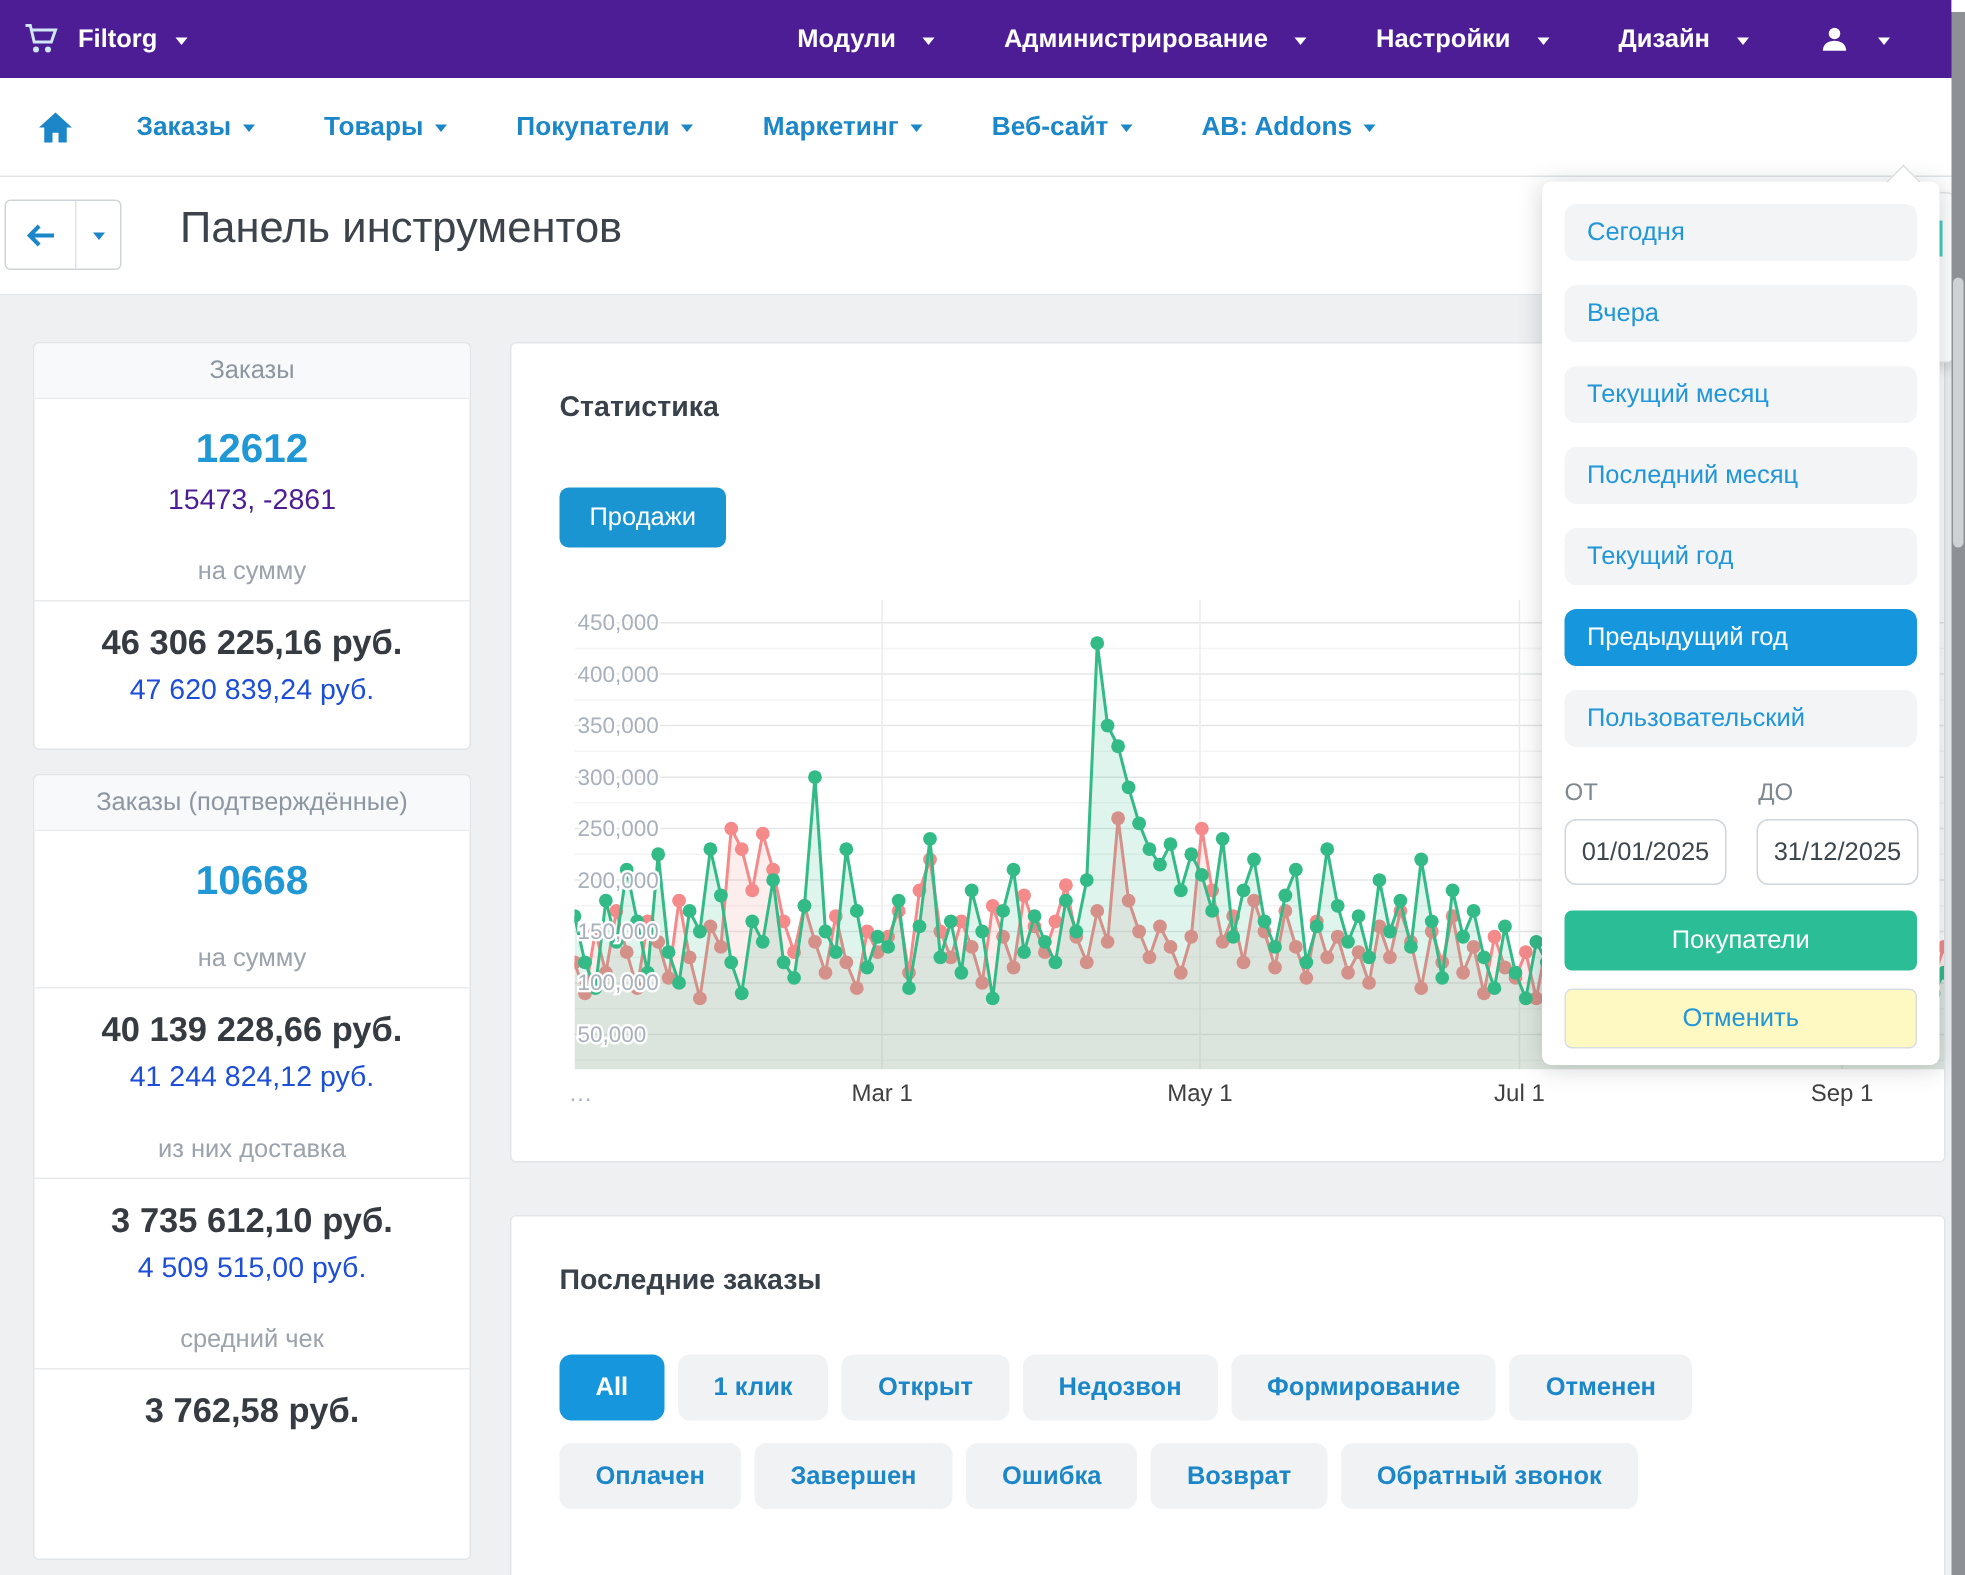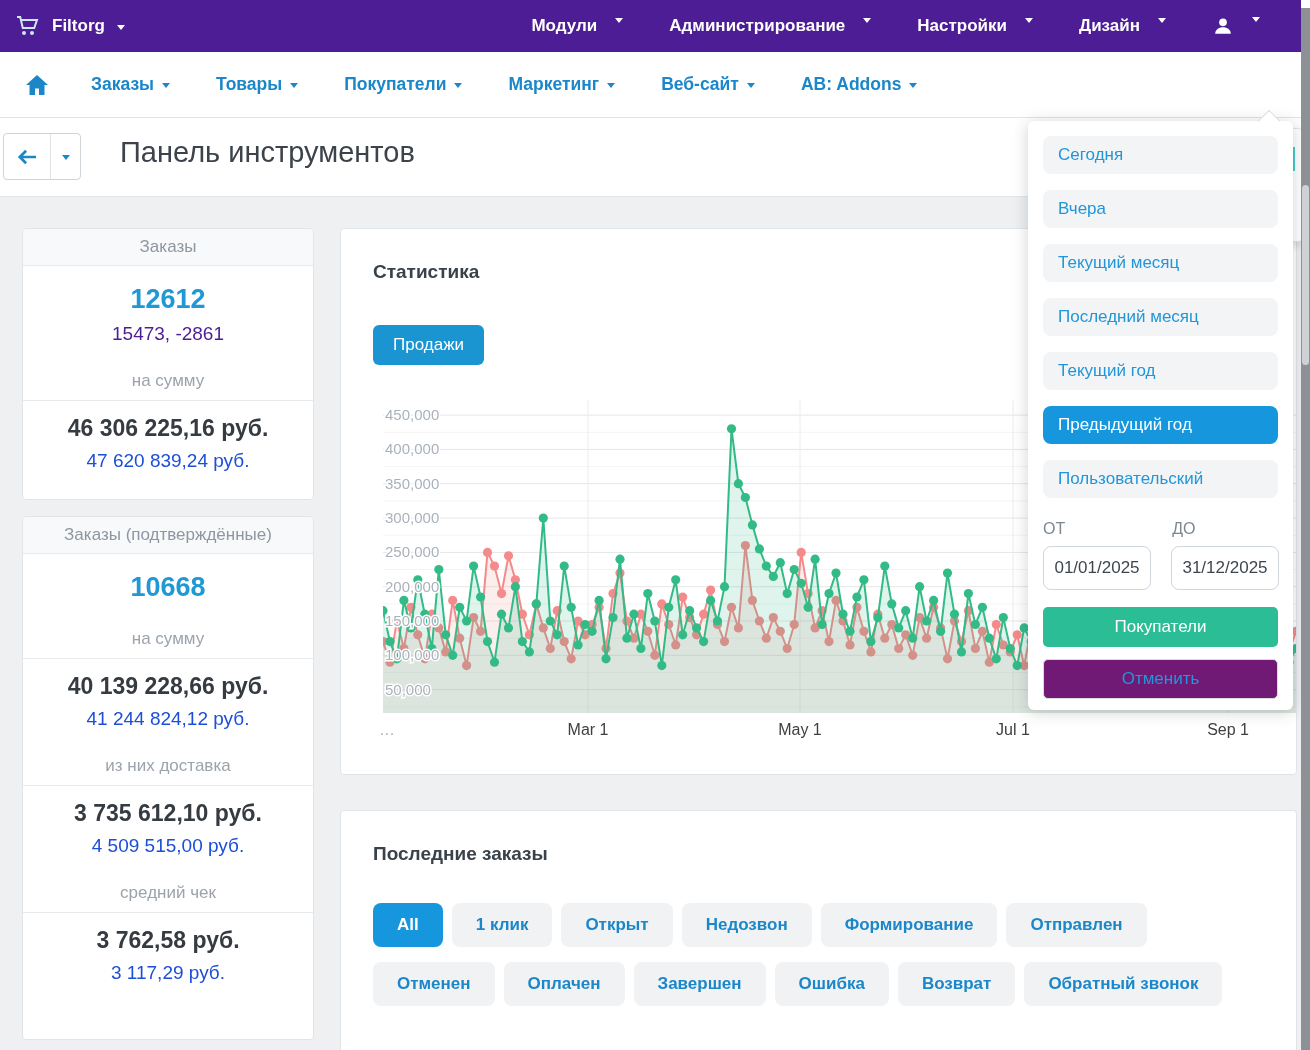--- a/index.html
+++ b/index.html
@@ -6,21 +6,21 @@
   body{width:1310px;height:1050px;overflow:hidden;position:relative;
        font-family:"Liberation Sans","DejaVu Sans",sans-serif;background:#eef0f2;}
   .stage{position:absolute;inset:0;width:1310px;height:1050px;overflow:hidden;}
 
   
   .topnav{position:absolute;left:0;top:0;width:1310px;height:52px;background:#4c1d95;
           display:flex;align-items:center;color:#fff;}
   .topnav .brand{display:flex;align-items:center;gap:12px;margin-left:14px;cursor:pointer;}
   .topnav .brand-label{font-size:17px;font-weight:bold;}
   .topnav-menu{margin-left:auto;display:flex;align-items:center;gap:46px;padding-right:50px;}
-  .topnav-item{font-size:17px;font-weight:bold;display:flex;align-items:flex-start;gap:18px;cursor:pointer;white-space:nowrap;}
+  .topnav-item{font-size:17px;font-weight:bold;display:flex;align-items:center;gap:18px;cursor:pointer;white-space:nowrap;}
   .caret{width:0;height:0;border-left:4.5px solid transparent;border-right:4.5px solid transparent;
          border-top:5.5px solid currentColor;display:inline-block;margin-top:2px;}
 
   
   .mainnav{position:absolute;left:0;top:52px;width:1310px;height:65px;background:#fff;
            border-bottom:1px solid #e0e4e7;display:flex;align-items:center;color:#1b87c9;}
   .mainnav .home{margin-left:25px;margin-right:42px;cursor:pointer;display:flex;}
   .mainnav-item{font-size:17.5px;font-weight:bold;display:flex;align-items:center;gap:8px;
                 cursor:pointer;margin-right:46px;white-space:nowrap;}
   .mainnav-item .caret{border-top-width:5px;}
@@ -76,21 +76,21 @@
   .popup-opt{background:#f3f4f6;color:#2196d8;font-size:17px;border:none;border-radius:8px;width:100%;
              text-align:left;padding:9px 15px;margin-bottom:16px;cursor:pointer;font-family:inherit;box-sizing:border-box;}
   .popup-opt.selected{background:#1697dd;color:#fff;}
   .range-labels{display:flex;margin-top:6px;color:#7d8790;font-size:16px;}
   .range-labels span:last-child{margin-left:107px;}
   .range-inputs{display:flex;gap:20px;margin-top:8px;}
   .range-inputs input{width:108px;height:44px;border:1px solid #cfd6dc;border-radius:8px;font-size:17px;
                       color:#3f474e;text-align:center;font-family:inherit;box-sizing:border-box;}
   .apply-btn{width:100%;height:40px;background:#2abd96;color:#fff;border:none;border-radius:5px;
              font-size:17px;margin-top:17px;cursor:pointer;font-family:inherit;}
-  .cancel-btn{width:100%;height:40px;background:#701a75;color:#2196d8;border:1px solid #d8dde2;border-radius:5px;
+  .cancel-btn{width:100%;height:40px;background:#fef9c3;color:#2196d8;border:1px solid #d8dde2;border-radius:5px;
               font-size:17px;margin-top:12px;cursor:pointer;font-family:inherit;}
 
   
   .hidden-trigger{position:absolute;left:1281px;top:128px;width:21px;height:112px;background:#fff;
                   border:1px solid #e3e6e8;border-radius:6px;box-shadow:0 4px 8px rgba(0,0,0,.12);z-index:40;}
   .hidden-trigger .teal-bar{position:absolute;left:9px;top:18px;width:4px;height:24px;background:#46cdc2;}
 
   
   .scrollbar{position:absolute;right:0;top:0;width:9px;height:1050px;background:#8d9094;z-index:100;}
   .scrollbar .thumb{position:absolute;left:1px;top:185px;width:7px;height:180px;background:#ced2d4;border-radius:4px;}
@@ -201,21 +201,20 @@
     <div class="card-head">Заказы (подтверждённые)</div>
     <div class="stat-count">10668</div>
     <div class="stat-label">на сумму</div>
     <div class="stat-value">40 139 228,66 руб.</div>
     <div class="stat-value-sub">41 244 824,12 руб.</div>
     <div class="stat-label">из них доставка</div>
     <div class="stat-value">3 735 612,10 руб.</div>
     <div class="stat-value-sub">4 509 515,00 руб.</div>
     <div class="stat-label">средний чек</div>
     <div class="stat-value">3 762,58 руб.</div>
-    <div class="stat-value-sub">3 117,29 руб.</div>
   </div>
 
   <div class="card" id="chart-card">
     <div class="section-title">Статистика</div>
     <button class="tab-btn">Продажи</button>
     <div class="plot">
       <svg id="chart-svg" width="913" height="313" viewBox="0 0 913 313">
           <line x1="0" x2="913" y1="306.8" y2="306.8" stroke="#f4f4f5" stroke-width="1"></line>
           <line x1="0" x2="913" y1="289.7" y2="289.7" stroke="#e5e6e7" stroke-width="1"></line>
           <line x1="0" x2="913" y1="272.5" y2="272.5" stroke="#f4f4f5" stroke-width="1"></line>
@@ -527,21 +526,20 @@
   </div>
 
   <div class="card" id="orders-card">
     <div class="section-title">Последние заказы</div>
     <div class="filters">
       <button class="filter-btn selected">All</button>
       <button class="filter-btn">1 клик</button>
       <button class="filter-btn">Открыт</button>
       <button class="filter-btn">Недозвон</button>
       <button class="filter-btn">Формирование</button>
-      <button class="filter-btn">Отправлен</button>
       <button class="filter-btn">Отменен</button>
       <button class="filter-btn">Оплачен</button>
       <button class="filter-btn">Завершен</button>
       <button class="filter-btn">Ошибка</button>
       <button class="filter-btn">Возврат</button>
       <button class="filter-btn">Обратный звонок</button>
     </div>
   </div>
 
   <div class="hidden-trigger">

